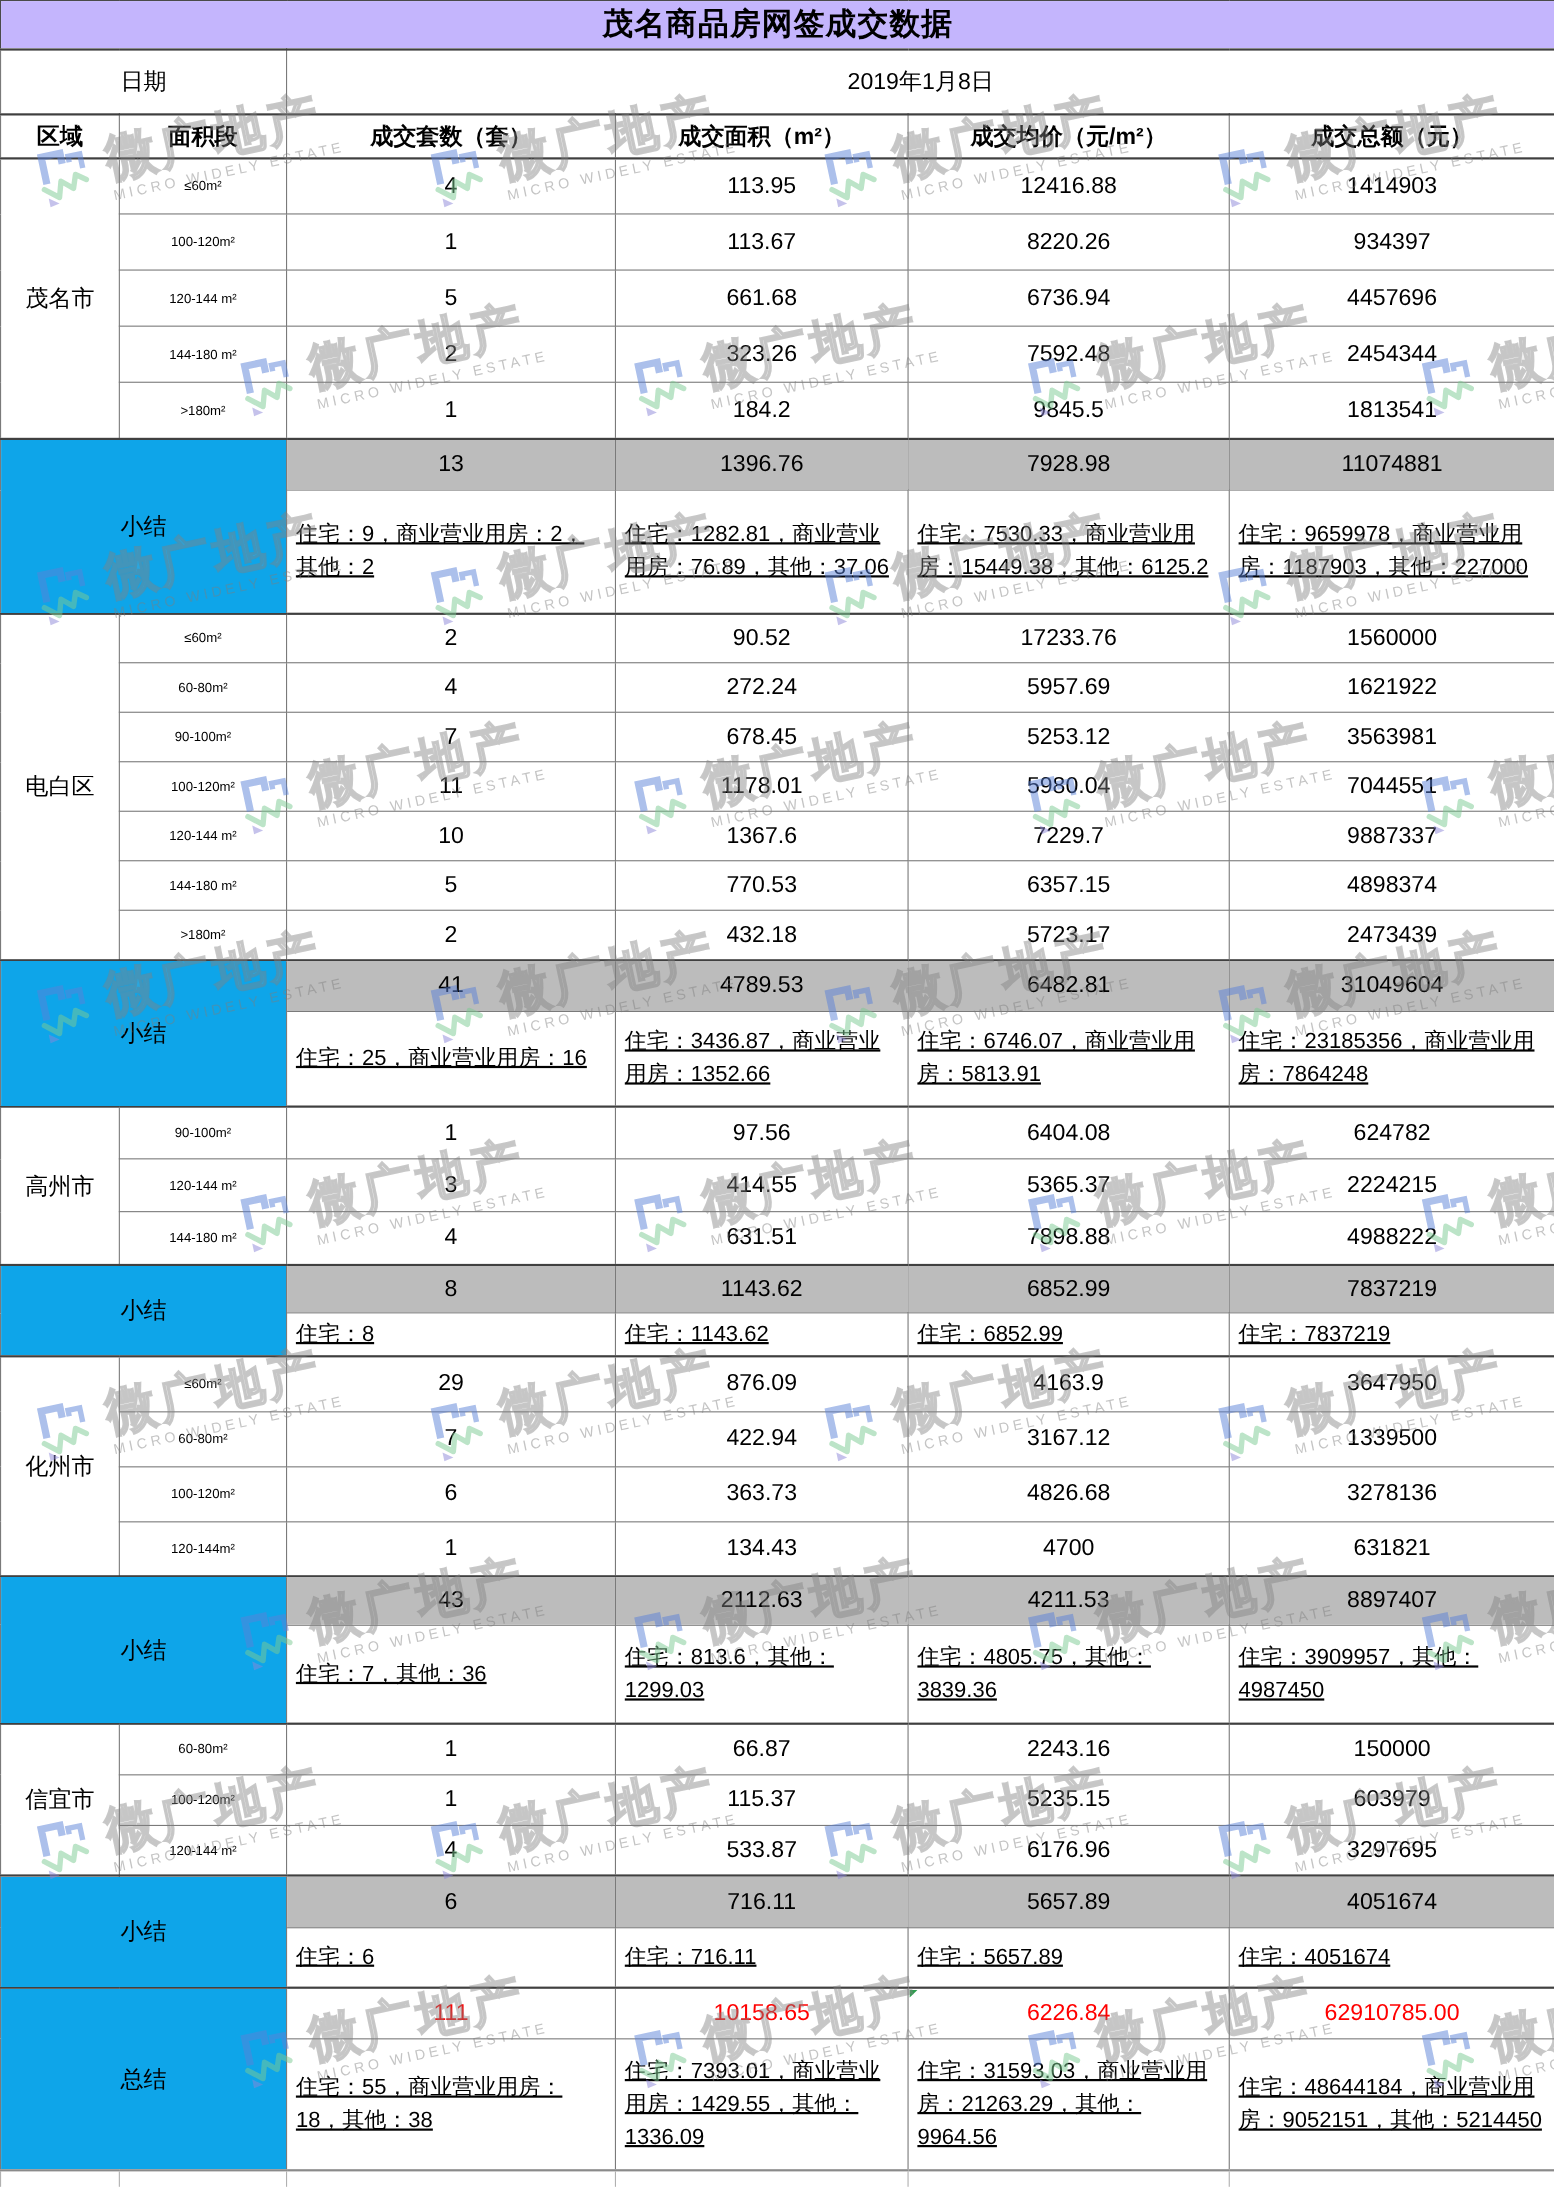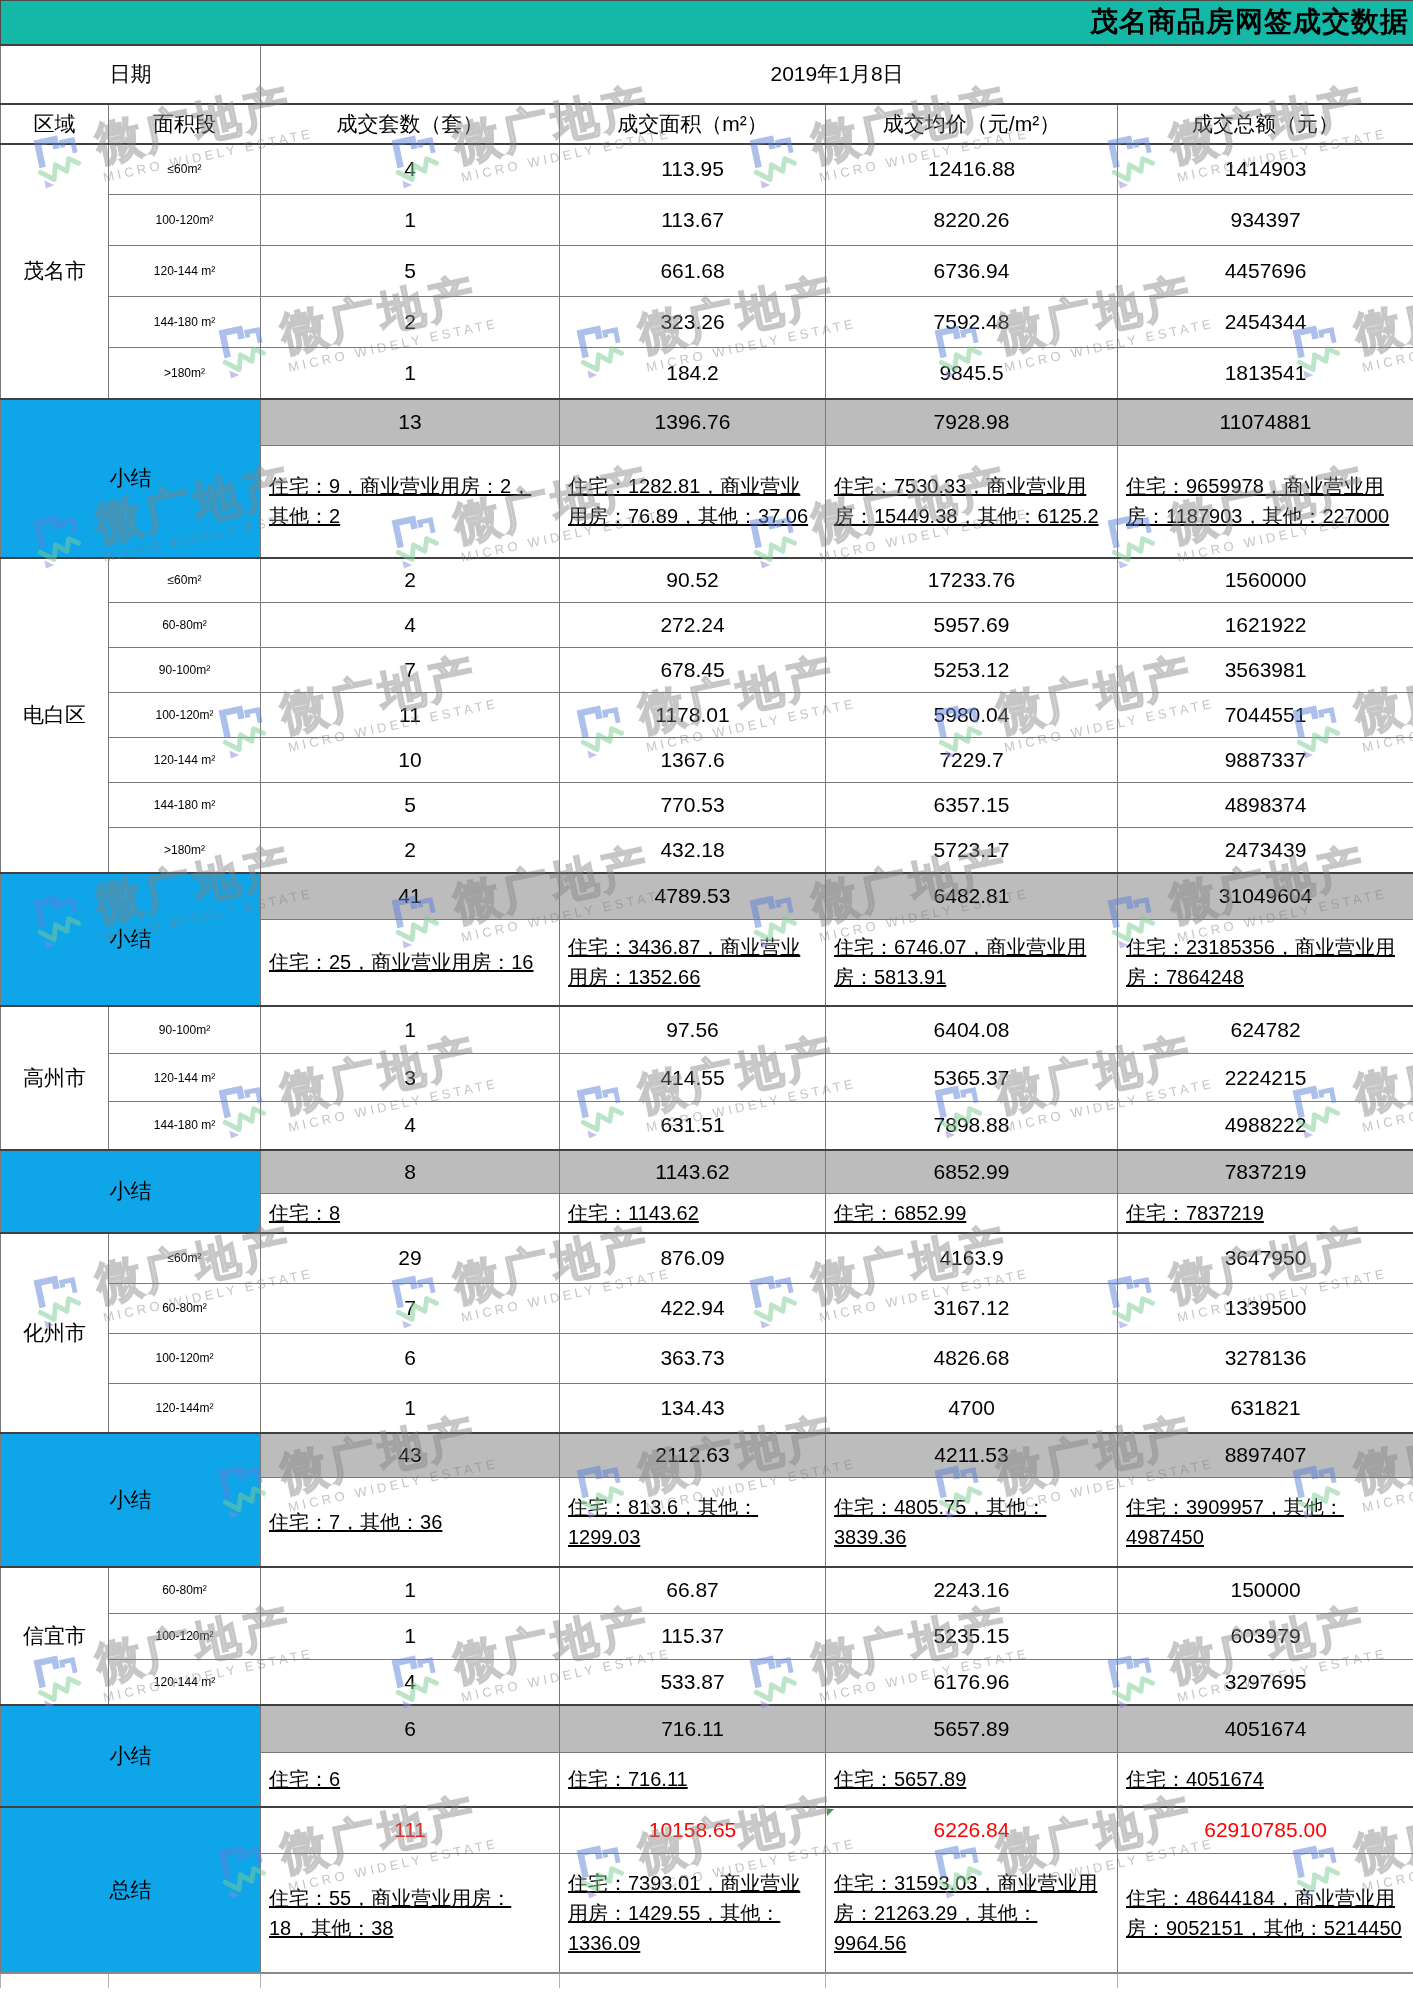--- a/index.html
+++ b/index.html
@@ -5,25 +5,25 @@
   html,body{margin:0;padding:0;}
   body{
     width:1413px;height:2000px;position:relative;overflow:hidden;background:#fff;
     font-family:"Liberation Sans","DejaVu Sans",sans-serif;color:#000;
   }
   #table-wrap{position:absolute;left:0;top:0;width:1413px;z-index:1;}
   table{border-collapse:collapse;width:1413px;table-layout:fixed;}
   td,th{border:1px solid #7a7a7a;text-align:center;font-size:21px;padding:0 4px;
         overflow:hidden;position:relative;}
   tr.title-row th{
-    background:#14b8a6;font-size:28px;font-weight:bold;letter-spacing:1px;
-    border:1px solid #4a4a4a;border-bottom:2px solid #3f3f3f;text-align:right;
+    background:#c4b5fd;font-size:28px;font-weight:bold;letter-spacing:1px;
+    border:1px solid #4a4a4a;border-bottom:2px solid #3f3f3f;
   }
   tr.date-row td{font-size:21px;border-bottom:2px solid #3f3f3f;}
-  tr.header-row td{font-size:21px;border-bottom:2px solid #3f3f3f;font-weight:400;}
+  tr.header-row td{font-size:21px;border-bottom:2px solid #3f3f3f;font-weight:700;}
   td.region{font-size:21px;border-right:1px solid #7a7a7a;text-align:center;}
   td.arange{font-size:12px;}
   td.num{font-size:21px;}
   tr.sec-top td{border-top:2px solid #3f3f3f;}
   tr.sum-row td{border-top:2px solid #404040;}
   td.gray{background:#bcbcbc;}
   td.xiaojie{background:#0ea5e9;font-size:21px;}
   tr.detail-row td.detail{
     text-align:left;font-size:20px;line-height:1.5;padding:4px 8px;vertical-align:middle;text-decoration:underline;
   }

